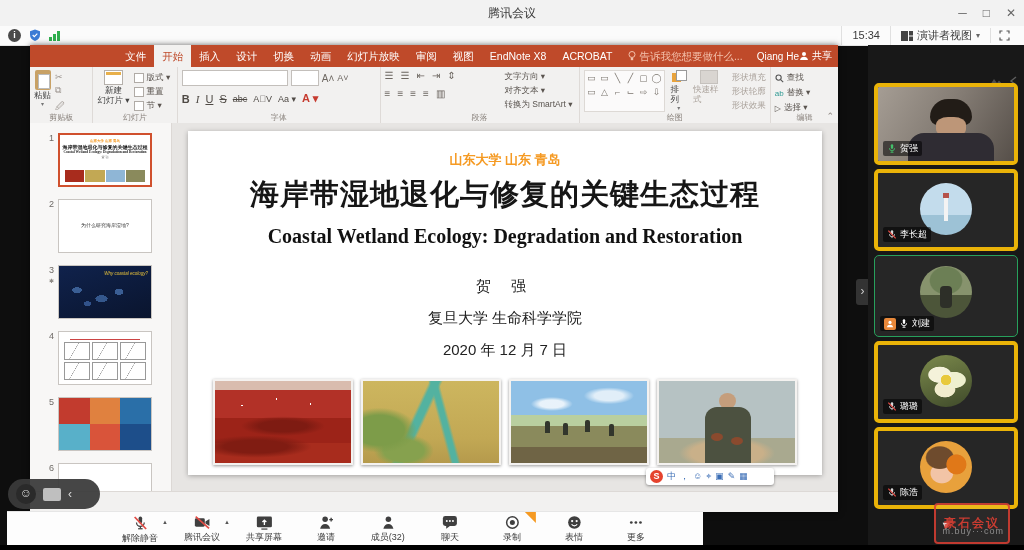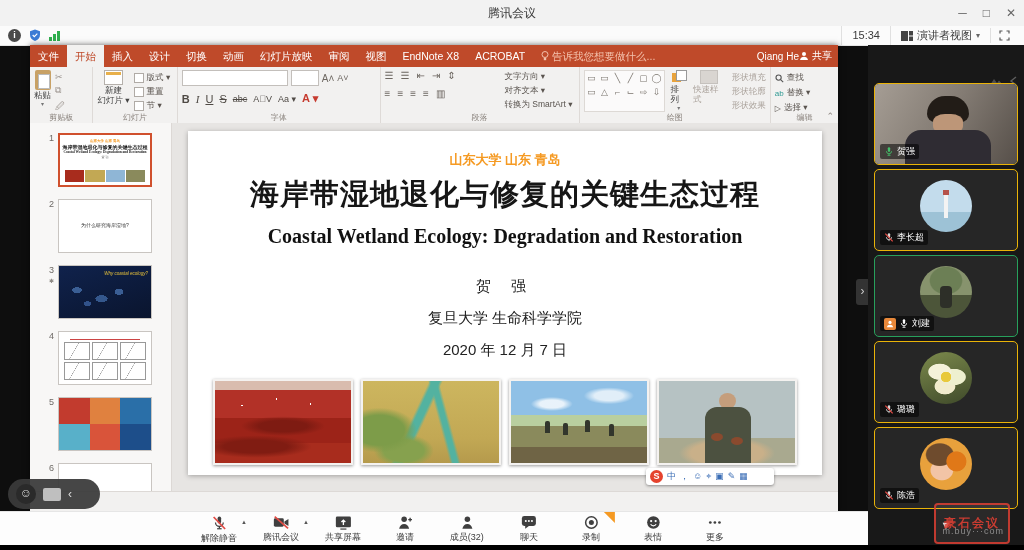--- a/index.html
+++ b/index.html
@@ -16,21 +16,21 @@
   .sigbars{display:flex;align-items:flex-end;gap:1px;height:11px;}
   .sigbars i{display:block;width:3px;background:#2fae4e;}
   .info-right{position:absolute;right:6px;top:0;height:19px;display:flex;align-items:center;font-size:11px;color:#3a3a3a;}
   .time-box{padding:0 10px;border-left:1px solid #e0e0e0;border-right:1px solid #e0e0e0;line-height:19px;}
   .viewmode{display:flex;align-items:center;gap:4px;padding:0 10px;border-right:1px solid #e0e0e0;}
   .caret{font-size:8px;color:#666;}
   
   .main{position:absolute;top:45px;left:0;right:0;bottom:5px;}
   
   .ppt{position:absolute;left:30px;top:0;width:808px;height:467px;background:#f2f1f0;box-shadow:0 0 6px rgba(0,0,0,.6);}
-  .tabsbar{position:relative;height:22px;background:#bf4a2a;display:flex;align-items:stretch;color:#fff;font-size:10.5px;}
+  .tabsbar{position:relative;height:22px;background:#bf4a2a;display:flex;align-items:stretch;color:#fff;font-size:10.5px;justify-content:center;}
   .rtab{padding:0 8px;line-height:22px;white-space:nowrap;}
   .rtab.active{background:#f2f1f0;color:#bf4a2a;}
   .tellme{display:flex;align-items:center;gap:3px;color:#f3c0ab;padding:0 8px;line-height:22px;}
   .tab-right{position:absolute;right:6px;top:0;height:22px;display:flex;align-items:center;color:#fff;font-size:10px;}
   .share-chip{display:flex;align-items:center;gap:3px;}
   
   .ribbon{position:relative;height:56px;background:#f2f1f0;border-bottom:1px solid #d2cfcc;display:flex;}
   .grp{position:relative;border-right:1px solid #dedad7;height:100%;box-sizing:border-box;padding:3px 4px 12px 4px;}
   .grp-label{position:absolute;bottom:0;left:0;right:0;text-align:center;font-size:8px;color:#8b847e;}
   .bigbtn{display:flex;flex-direction:column;align-items:center;font-size:8.5px;color:#444;line-height:1.15;}
@@ -132,21 +132,21 @@
   .ime i{font-style:normal;font-size:9px;color:#3a6db5;line-height:17px;}
   
   .side-collapse{position:absolute;left:856px;top:234px;width:13px;height:26px;background:#333;border-radius:3px 0 0 3px;
        color:#ccc;font-size:12px;line-height:25px;text-align:center;}
   
   .sidebar{position:absolute;left:868px;top:0;width:156px;height:100%;background:#181818;}
   .sb-head{position:absolute;top:18px;left:8px;right:6px;display:flex;align-items:center;font-size:10px;color:#d8d8d8;}
   .sb-head .lbl{flex:1;white-space:nowrap;overflow:hidden;margin-top:21px;}
   .sb-icos{display:flex;gap:6px;color:#5b5b5b;font-size:10px;}
   .tiles{position:absolute;top:38px;left:6px;right:6px;}
-  .tile{position:relative;height:82px;margin-bottom:4px;background:#262626;border:1px solid #eab308;border-radius:5px;overflow:hidden;box-sizing:border-box;}
+  .tile{position:relative;height:82px;margin-bottom:4px;background:#262626;border:4px solid #eab308;border-radius:5px;overflow:hidden;box-sizing:border-box;}
   .tile.speaking{border:1.5px solid #27a05c;}
   .vid{position:absolute;inset:0;background:linear-gradient(120deg,#a59d94,#837b73 50%,#564f49);}
   .vid .hair{position:absolute;left:52px;top:12px;width:42px;height:26px;background:#221c17;border-radius:18px 18px 8px 8px;}
   .vid .face{position:absolute;left:58px;top:30px;width:30px;height:20px;background:#bd9678;border-radius:40%;}
   .vid .bodyd{position:absolute;left:30px;top:46px;width:86px;height:40px;background:#2f2c33;border-radius:16px 16px 0 0;}
   .avatar{position:absolute;left:50%;top:10px;transform:translateX(-50%);width:52px;height:52px;border-radius:50%;overflow:hidden;}
   .av-sea{background:linear-gradient(180deg,#c3dcec 0 62%,#9dc2d6 62%);}
   .av-sea:before{content:"";position:absolute;left:24px;top:14px;width:4px;height:24px;background:#f3f3f3;}
   .av-sea:after{content:"";position:absolute;left:23px;top:10px;width:6px;height:5px;background:#b5524a;}
   .av-tree{background:radial-gradient(26px 22px at 50% 28%,#6c7f55 60%,transparent 65%),linear-gradient(180deg,#87936d 0 55%,#4c5539 55%);}
@@ -158,21 +158,21 @@
       linear-gradient(160deg,#7c8a4c,#3f4a2a);}
   .av-kid{background:radial-gradient(16px 16px at 70% 45%,#e07818 60%,transparent 65%),
       radial-gradient(22px 18px at 38% 32%,#6e4b2d 60%,transparent 66%),
       radial-gradient(18px 16px at 42% 62%,#f2c4a6 60%,transparent 66%),
       #e8a13c;}
   .namebar{position:absolute;left:5px;bottom:5px;display:flex;align-items:center;gap:3px;background:rgba(0,0,0,.55);border-radius:2px;padding:1px 4px;}
   .namebar .nm{font-size:9px;color:#fff;}
   .hostbadge{width:12px;height:12px;background:#e8883a;border-radius:2px;display:flex;align-items:center;justify-content:center;}
   .more-down{position:absolute;left:50%;transform:translateX(-50%);bottom:14px;color:#e8e8e8;font-size:11px;}
   
-  .bottombar{position:absolute;left:0;bottom:5px;width:868px;height:33px;background:#fdfdfd;border-top:1px solid #e6e6e6;}
+  .bottombar{position:absolute;left:7px;bottom:5px;width:696px;height:33px;background:#fdfdfd;border-top:1px solid #e6e6e6;}
   .btnrow{position:absolute;left:50%;transform:translateX(-44%);top:1px;display:flex;gap:10px;}
   .mbtn{position:relative;width:52px;display:flex;flex-direction:column;align-items:center;gap:1px;padding-top:2px;}
   .mbtn .lb{font-size:9px;color:#3c3c3c;white-space:nowrap;}
   .mbtn .expand{position:absolute;right:-2px;top:6px;font-size:6px;color:#555;}
   .rec-badge{position:absolute;right:2px;top:-1px;width:0;height:0;border-left:11px solid transparent;border-top:11px solid #f59a23;}
   .blackstrip{position:absolute;left:0;right:0;bottom:0;height:5px;background:#000;}
   
   .floatpill{position:absolute;left:8px;top:434px;height:30px;width:92px;background:rgba(58,58,58,.94);border-radius:15px;
        display:flex;align-items:center;gap:7px;padding:0 8px;box-sizing:border-box;z-index:40;}
   .fp-smile{width:20px;height:20px;border-radius:50%;background:#2a2a2a;color:#ddd;font-size:12px;line-height:19px;text-align:center;}

